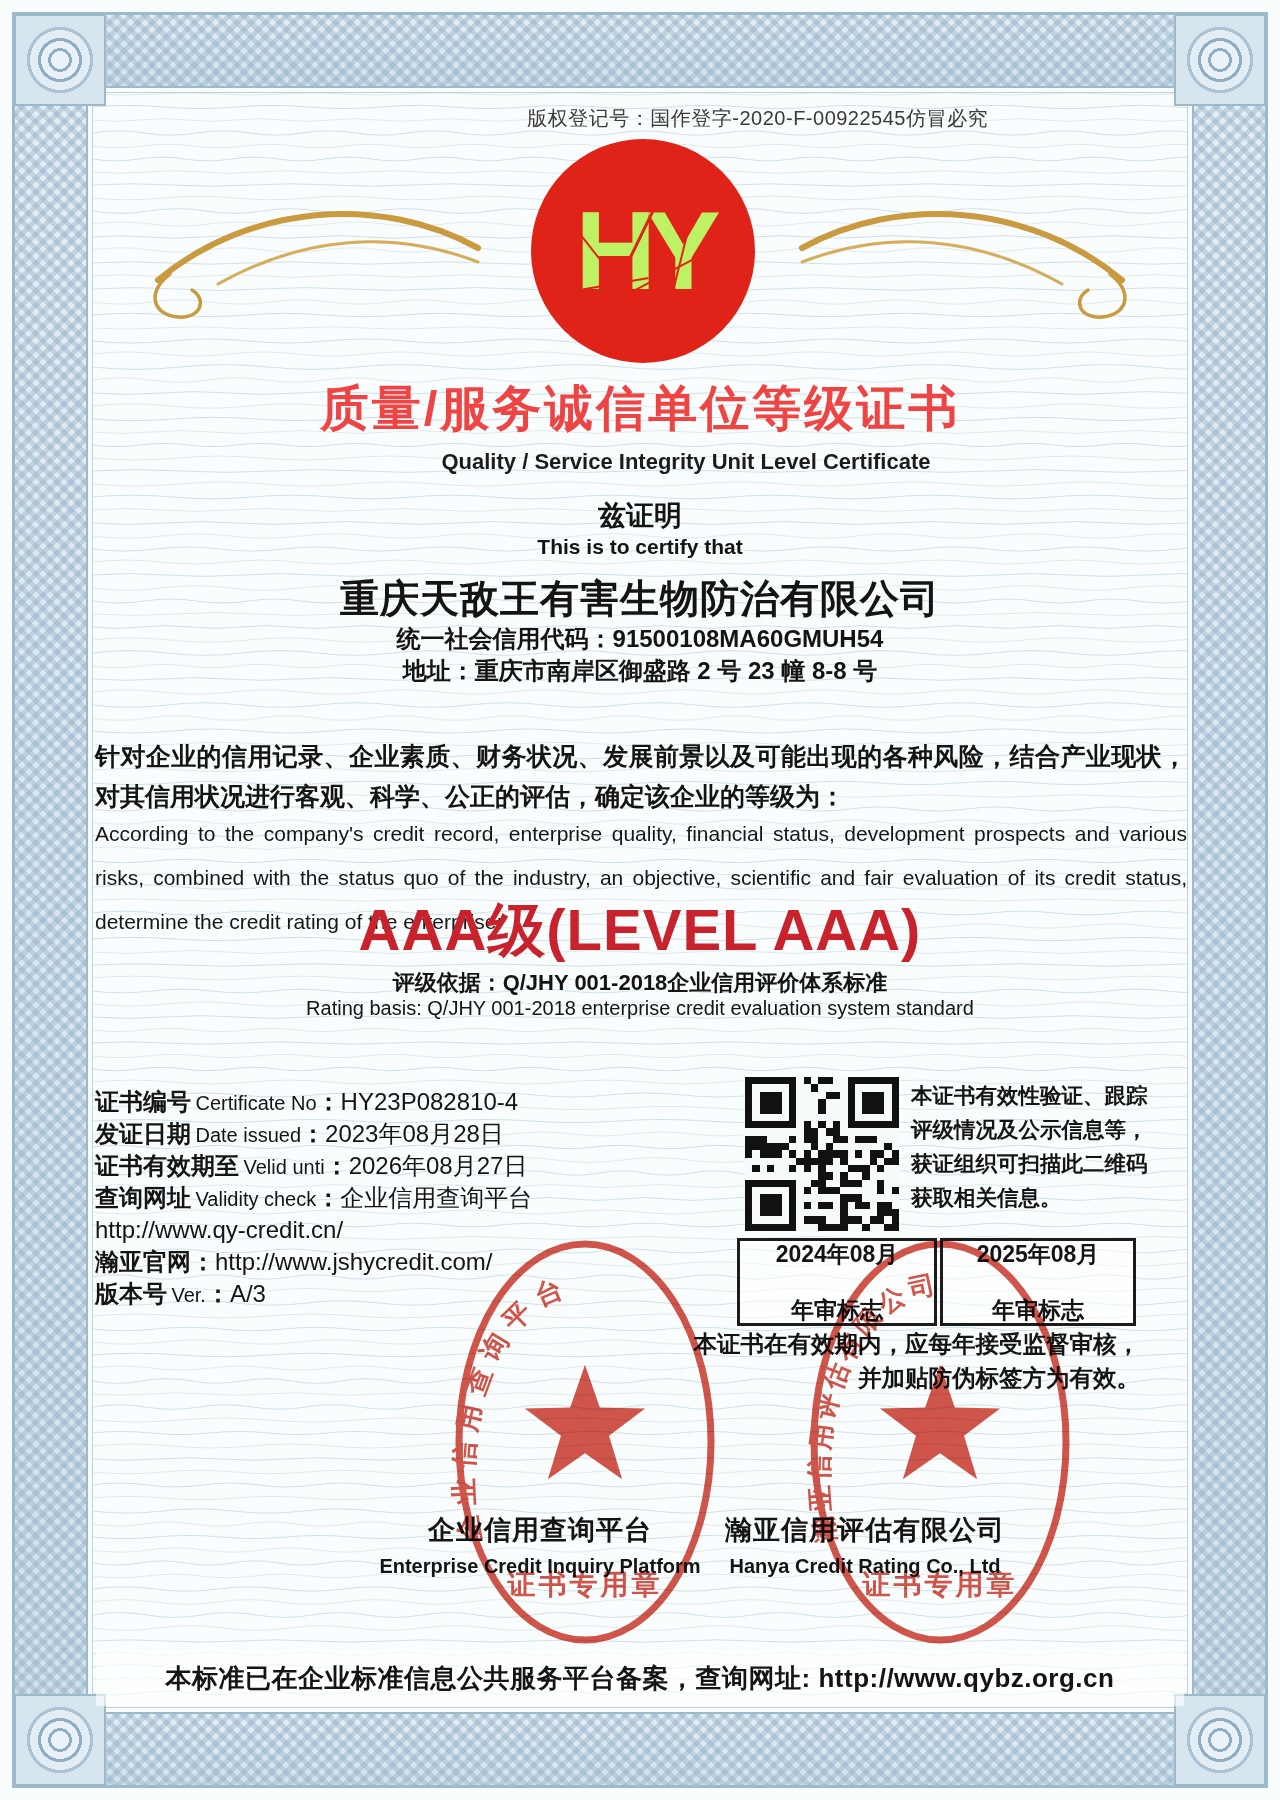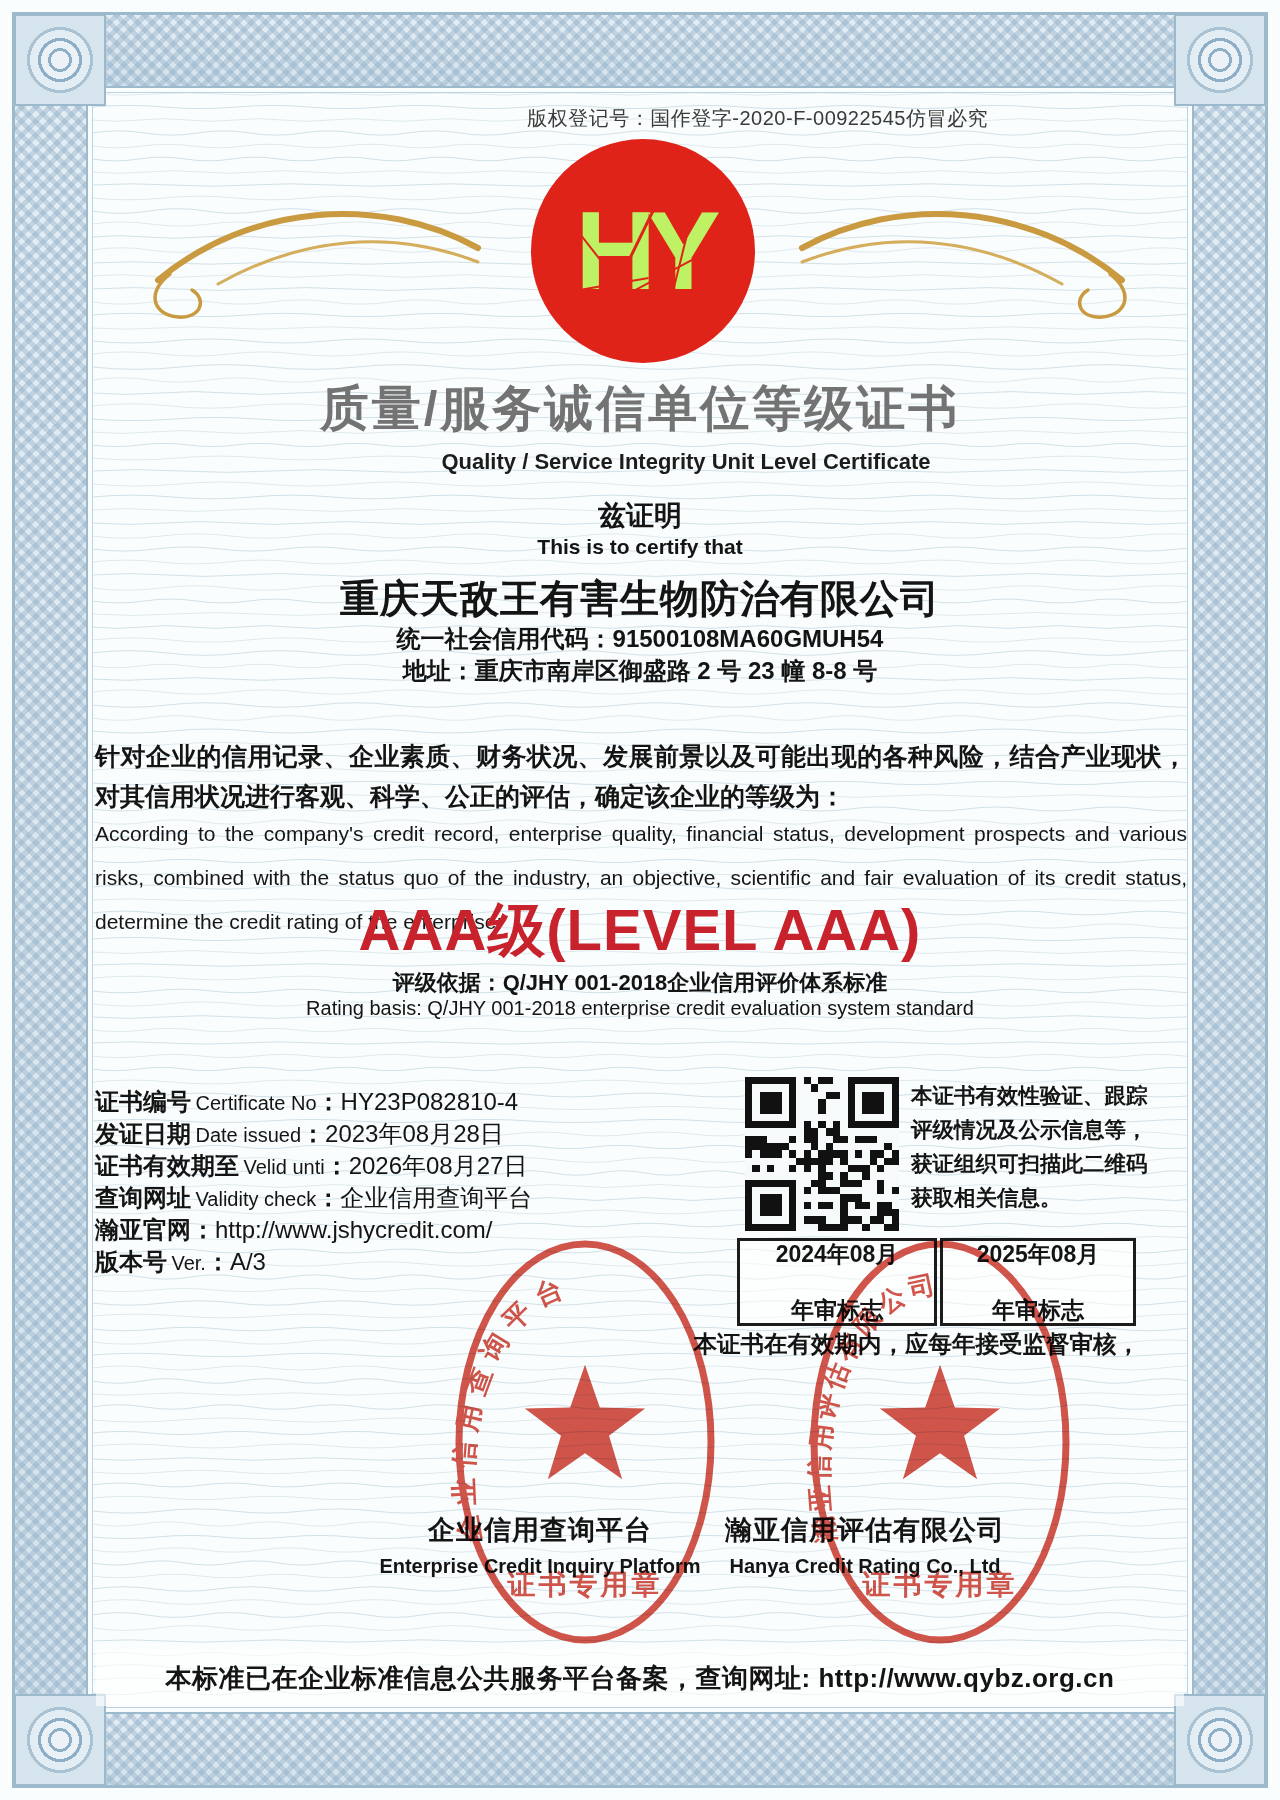--- a/index.html
+++ b/index.html
@@ -40,21 +40,21 @@
     background:#df2318; display:flex; align-items:center; justify-content:center; }
   .logo-text { font-size:112px; font-weight:900; color:#bef264; letter-spacing:-10px; line-height:1; }
   .crack { position:absolute; background:#df2318; }
   .k1{ left:100px; top:38px; width:3px; height:152px; transform:rotate(26deg); }
   .k2{ left:66px;  top:66px; width:2px; height:104px; transform:rotate(-38deg); }
   .k3{ left:152px; top:46px; width:2px; height:124px; transform:rotate(14deg); }
   .k4{ left:126px; top:96px; width:2px; height:86px;  transform:rotate(62deg); }
   .k5{ left:82px;  top:110px; width:2px; height:70px; transform:rotate(80deg); }
   .flourish { top:186px; }
   .fl-left { left:140px; } .fl-right { right:140px; transform:scaleX(-1); }
-  .title-zh { top:376px; font-size:49px; font-weight:900; letter-spacing:3px; color:#737373; }
+  .title-zh { top:376px; font-size:49px; font-weight:900; letter-spacing:3px; color:#ef4444; }
   .title-en { top:449px; font-size:22px; font-weight:600; color:#1c1c1c;padding-left:46px; }
   .certify-zh { top:497px; font-size:28px; font-weight:600; }
   .certify-en { top:535px; font-size:21px; font-weight:600; }
   .company-name { top:572px; font-size:39px; font-weight:900; letter-spacing:1px; }
   .credit-code { top:623px; font-size:24px; font-weight:600; }
   .address-line { top:655px; font-size:24px; font-weight:600; }
   .para-zh { top:736px; left:95px; width:1092px; font-size:25px; line-height:40px;
     font-weight:600; text-align:justify; margin:0; }
   .para-en { top:812px; left:95px; width:1092px; font-size:21px; line-height:44px;
     font-weight:500; text-align:justify; margin:0; color:#161616; }
@@ -269,20 +269,21 @@
 
   <div class="abs ctr rating-level">AAA级(LEVEL AAA)</div>
   <div class="abs ctr basis-zh">评级依据：Q/JHY 001-2018企业信用评价体系标准</div>
   <div class="abs ctr basis-en">Rating basis: Q/JHY 001-2018 enterprise credit evaluation system standard</div>
 
   <div class="abs details">
     <div class="d-row"><span class="d-zh">证书编号</span> <span class="d-en">Certificate No</span><span class="d-sep">：</span><span class="d-val">HY23P082810-4</span></div>
     <div class="d-row"><span class="d-zh">发证日期</span> <span class="d-en">Date issued</span><span class="d-sep">：</span><span class="d-val">2023年08月28日</span></div>
     <div class="d-row"><span class="d-zh">证书有效期至</span> <span class="d-en">Velid unti</span><span class="d-sep">：</span><span class="d-val">2026年08月27日</span></div>
     <div class="d-row"><span class="d-zh">查询网址</span> <span class="d-en">Validity check</span><span class="d-sep">：</span><span class="d-val">企业信用查询平台</span></div>
+    <div class="d-row"><span class="d-val">http://www.qy-credit.cn/</span></div>
     <div class="d-row"><span class="d-zh">瀚亚官网</span><span class="d-sep">：</span><span class="d-val">http://www.jshycredit.com/</span></div>
     <div class="d-row"><span class="d-zh">版本号</span> <span class="d-en">Ver.</span><span class="d-sep">：</span><span class="d-val">A/3</span></div>
   </div>
 
   <div class="abs" id="qr">
       <div class="qm"></div>
       <div class="qm"></div>
       <div class="qm"></div>
       <div class="qm"></div>
       <div class="qm"></div>
@@ -735,20 +736,21 @@
     <div>2024年08月</div>
     <div>年审标志</div>
   </div>
   <div class="abs year-box yb2">
     <div>2025年08月</div>
     <div>年审标志</div>
   </div>
 
   <div class="abs validity-note">
     <div>本证书在有效期内，应每年接受监督审核，</div>
+    <div>并加贴防伪标签方为有效。</div>
   </div>
 
   <svg class="seal seal-left" width="270" height="420" viewBox="-135 -210 270 420">
     <ellipse cx="0" cy="0" rx="126" ry="198" fill="none" stroke="#cc372b" stroke-width="7"></ellipse>
     <path d="M0,-55 L12.9,-17.8 L52.3,-17 L20.9,6.8 L32.3,44.5 L0,22 L-32.3,44.5 L-20.9,6.8 L-52.3,-17 L-12.9,-17.8 Z" fill="#cc372b" transform="translate(0,-14) scale(1.15)"></path>
     <defs>
         <path id="arcL" d="M -104,98 A 112,180 0 1 1 104,98" fill="none"></path>
       </defs>
     <text font-size="27" font-weight="bold" fill="#cc372b" letter-spacing="9">
       <textPath href="#arcL">企业信用查询平台</textPath>

